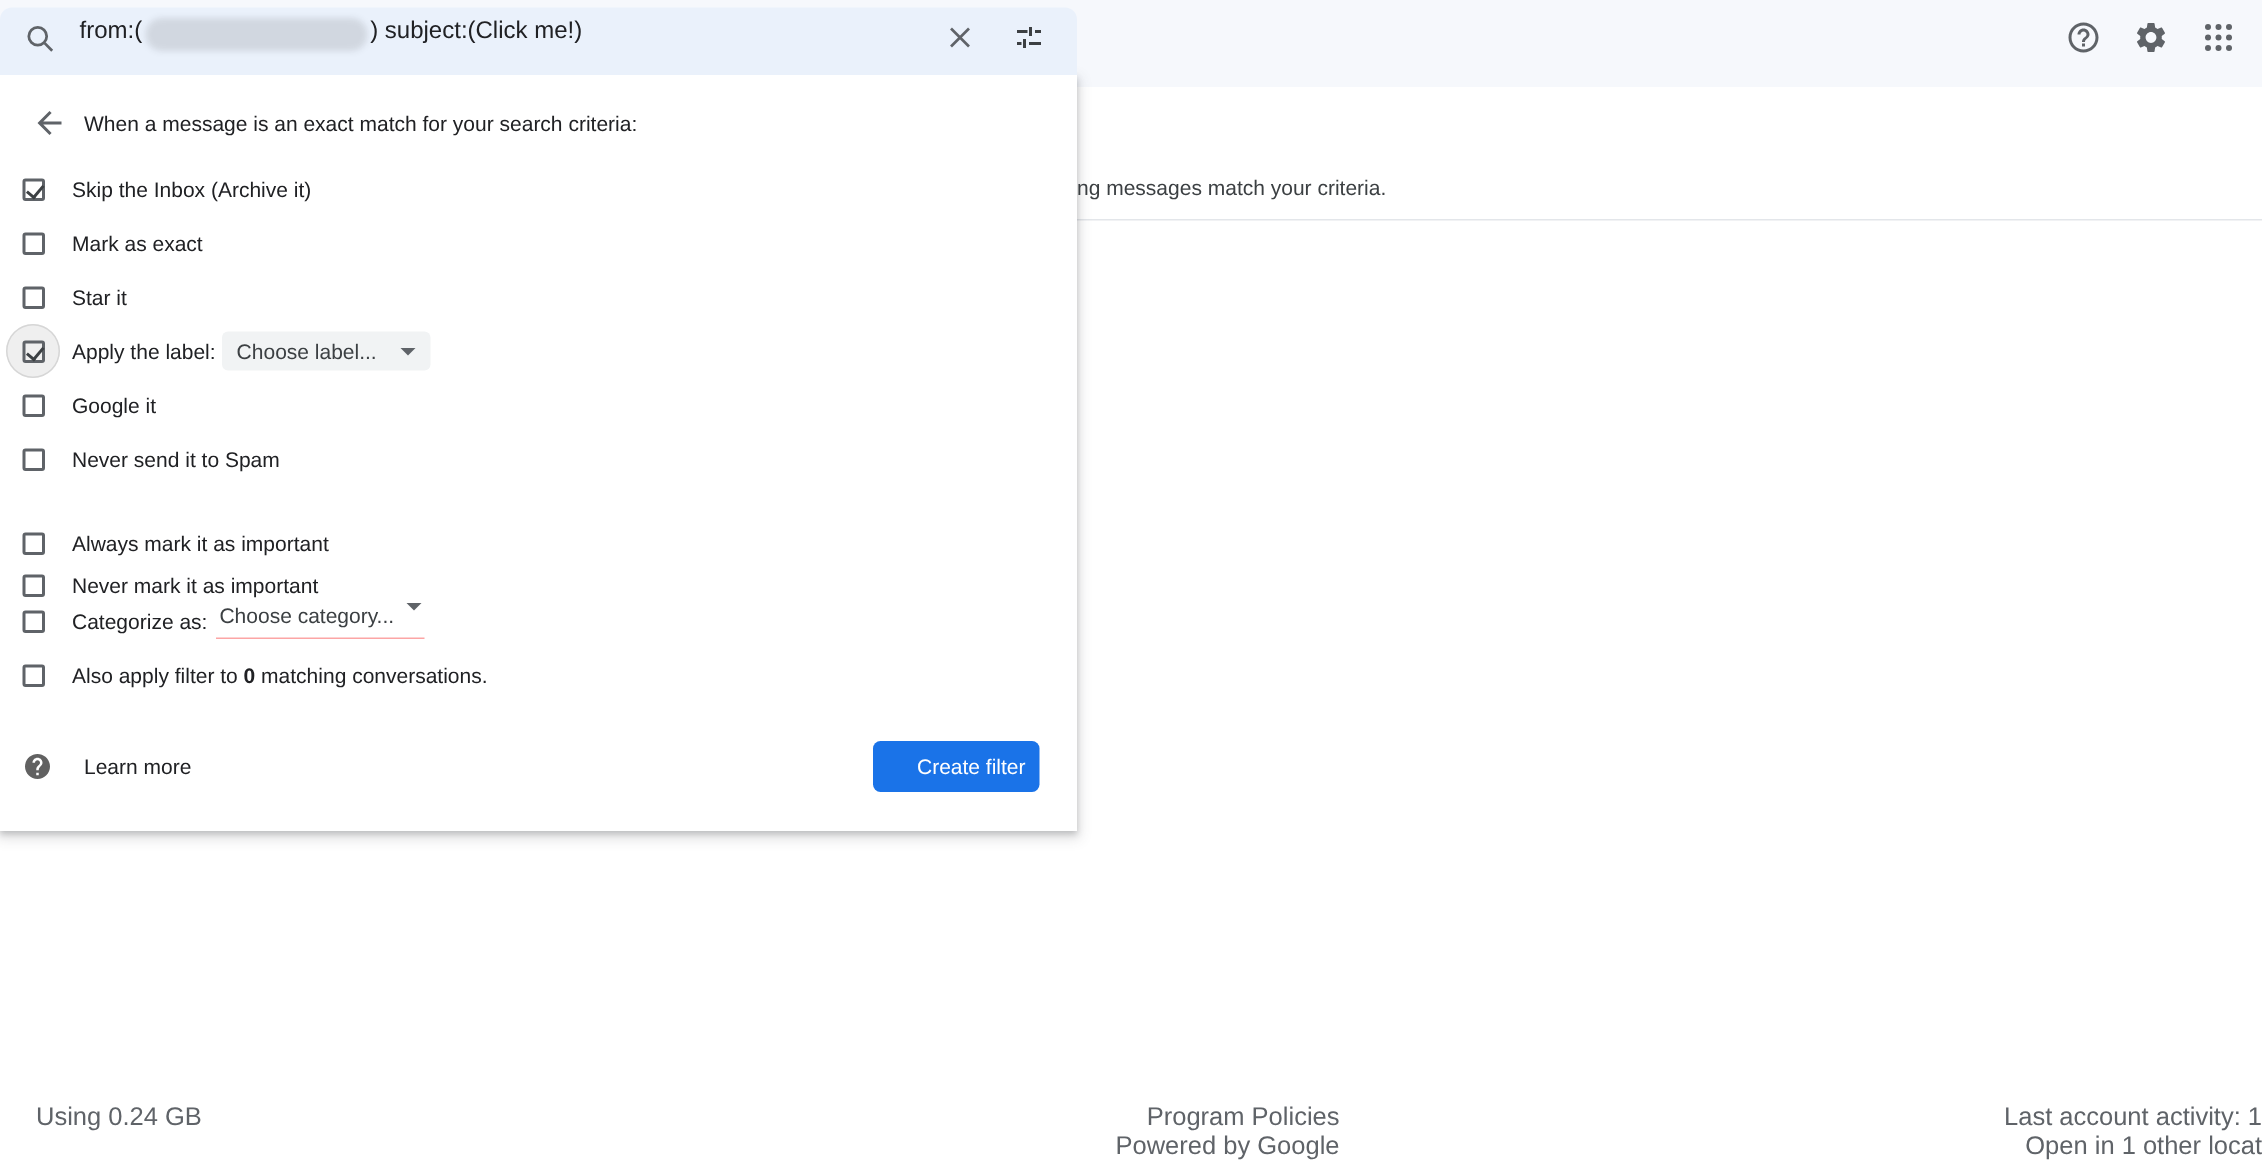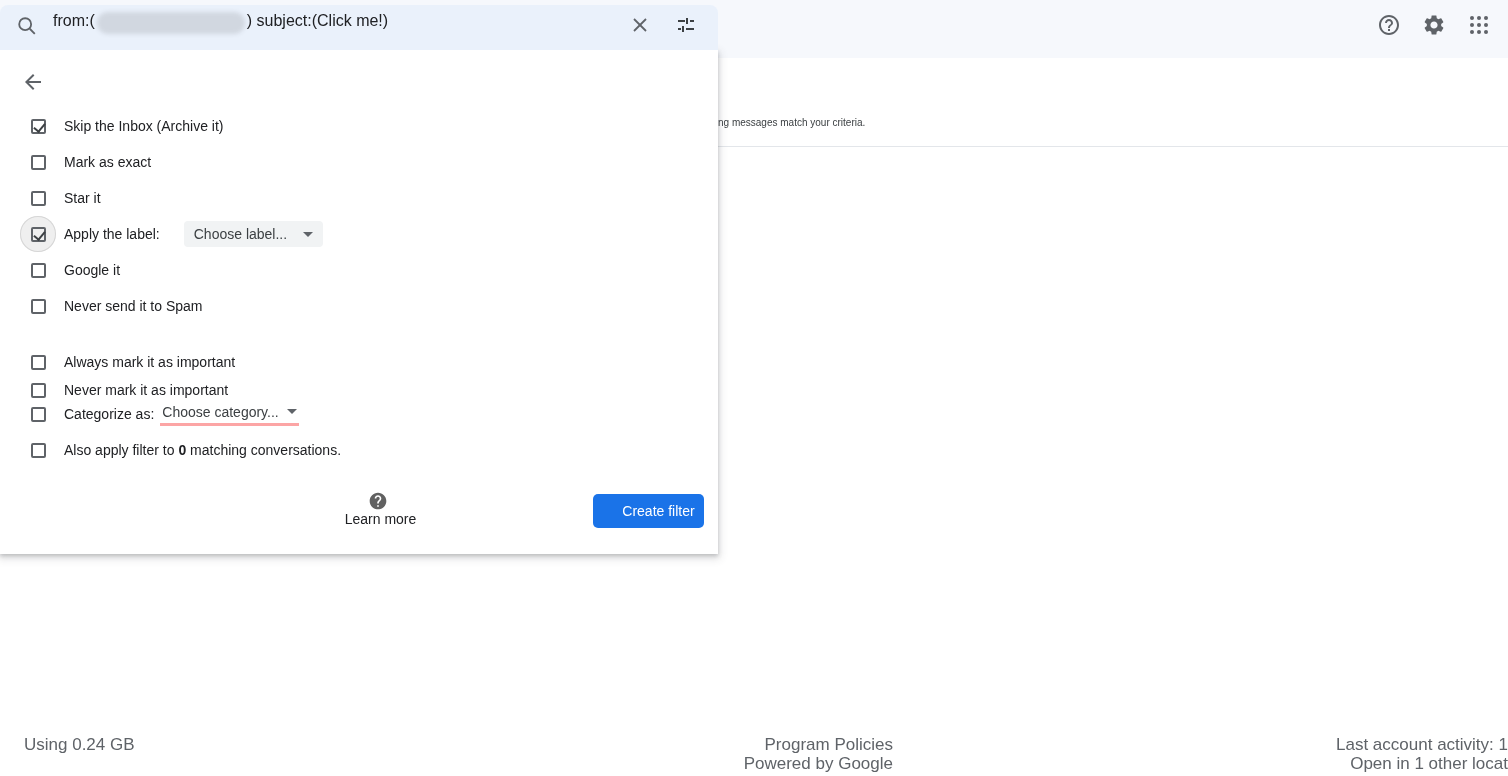--- a/index.html
+++ b/index.html
@@ -5,59 +5,59 @@
   * { margin:0; padding:0; box-sizing:border-box; }
   html,body { width:1508px; height:776px; overflow:hidden; background:#fff;
               font-family:"Liberation Sans", sans-serif; color:#202124; }
   .abs { position:absolute; }
   
   #header-band { left:0; top:0; width:1508px; height:58px; background:#f6f8fc; }
   .top-icon { width:40px; height:40px; display:flex; align-items:center; justify-content:center;
               border-radius:50%; cursor:pointer; }
   .top-icon svg { width:24px; height:24px; }
   
-  #bg-message { left:718px; top:117px; font-size:10px; color:#3c4043; white-space:nowrap; }
+  #bg-message { left:718px; top:117px; font-size:14px; color:#3c4043; white-space:nowrap; }
   #bg-divider { left:718px; top:146px; width:790px; height:1px; background:#e3e6ea; }
   
   #search-bar { left:0; top:5px; width:718px; height:45px; background:#eaf1fb;
                 border-radius:8px 8px 0 0; z-index:5; }
   #filter-panel { left:0; top:50px; width:718px; height:504px; background:#fff; z-index:4;
                   box-shadow:0 2px 4px rgba(65,69,73,.25), 0 3px 8px 2px rgba(65,69,73,.15); }
   #search-icon { left:16px; top:15px; width:22px; height:22px; z-index:6; }
   #search-text { left:53px; top:12px; height:26px; display:flex; align-items:flex-start;
                  font-size:16px; color:#202124; z-index:6; white-space:pre; }
   #search-redact { width:148px; height:22px; margin:0 2px; border-radius:11px;
                    background:rgba(32,33,36,.12); filter:blur(2px); }
   #clear-btn { left:628px; top:13px; width:24px; height:24px; z-index:6; cursor:pointer; }
   #tune-btn  { left:674px; top:13px; width:24px; height:24px; z-index:6; cursor:pointer; }
   
   .panel-el { z-index:6; }
   #panel-title-row { left:0; top:68px; height:28px; display:flex; align-items:center; }
   #back-btn { width:24px; height:24px; margin-left:21px; cursor:pointer; }
   #panel-title { margin-left:11px; font-size:14px; color:#202124; }
-  .opt-row { left:0; height:36px; width:718px; display:flex; align-items:center; padding-left:20px; }
+  .opt-row { left:0; height:36px; width:718px; display:flex; align-items:center; padding-left:4px; }
   .cb-wrap { width:36px; height:36px; display:flex; align-items:center; justify-content:center;
              border-radius:50%; cursor:pointer; flex:0 0 auto; }
   .cb-wrap.focused { background:#efefef; box-shadow:0 0 0 1px #d6d6d6 inset; }
   .cb { position:relative; width:15px; height:15px; border:2px solid #5f6368; border-radius:2px; }
   .cb.checked::after { content:""; position:absolute; left:3.5px; top:0px; width:5px; height:9px;
                        border:solid #3c4043; border-width:0 2px 2px 0; transform:rotate(40deg); }
   .opt-label { margin-left:8px; font-size:14px; color:#202124; cursor:pointer; white-space:pre; }
   .opt-label b { font-weight:700; }
-  .select-chip { margin-left:24px; height:26px; display:inline-flex; align-items:center;
+  .select-chip { margin-left:4px; height:26px; display:inline-flex; align-items:center;
                  background:#f1f3f4; border-radius:4px; padding:0 10px; cursor:pointer;
                  font-size:14px; color:#3c4043; }
   .select-chip .caret { margin-left:16px; }
-  .select-line { margin-left:6px; height:24px; display:inline-flex; align-items:center;
-                 border-bottom:3px solid #fca5a5; padding:0 2px 2px 2px; cursor:pointer;
+  .select-line { margin-left:6px; height:24px; display:inline-flex; align-items:flex-start;
+                 border-bottom:1px solid #fca5a5; padding:0 2px 2px 2px; cursor:pointer;
                  font-size:14px; color:#3c4043; }
   .select-line .caret { margin-left:8px; }
   .caret { width:0; height:0; border-left:5px solid transparent; border-right:5px solid transparent;
            border-top:5px solid #5f6368; }
-  #panel-footer { left:11px; top:491px; width:718px; height:40px; display:flex; align-items:center;flex-direction:column; }
+  #panel-footer { left:0; top:491px; width:718px; height:40px; display:flex; align-items:center; }
   #learn-icon { width:20px; height:20px; margin-left:15px; }
   #learn-label { margin-left:21px; font-size:14px; color:#202124; cursor:pointer; }
   #create-filter-btn { position:absolute; left:582px; top:3px; width:111px; height:34px;
                        background:#1a73e8; border:none; border-radius:5px; color:#fff;
                        font-size:14px; font-weight:500; font-family:"Liberation Sans",sans-serif;
                        cursor:pointer;padding-left:20px; }
   
   .foot { font-size:17px; color:#5f6368; line-height:19px; }
   #foot-left { left:24px; top:735px; }
   #foot-center { left:693px; top:735px; width:200px; text-align:right; }
@@ -132,20 +132,21 @@
 </div>
 
 <div class="abs" id="filter-panel"></div>
 
 <div class="abs panel-el" id="panel-title-row">
   <span id="back-btn">
       <svg viewBox="0 0 24 24" width="24" height="24" fill="#5f6368">
         <path d="M20 11H7.83l5.59-5.59L12 4l-8 8 8 8 1.41-1.41L7.83 13H20v-2z"></path>
       </svg>
     </span>
+  <span id="panel-title">When a message is an exact match for your search criteria:</span>
 </div>
 
 <div class="abs panel-el opt-row" style="top:108px">
   <span class="cb-wrap">
       <span class="cb checked"></span>
     </span>
   <span class="opt-label">Skip the Inbox (Archive it)</span>
 </div>
 <div class="abs panel-el opt-row" style="top:144px">
   <span class="cb-wrap">

